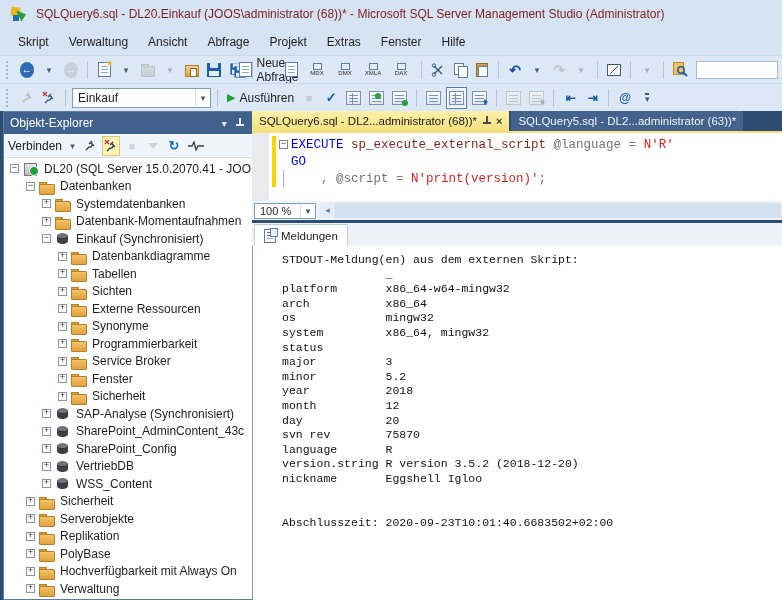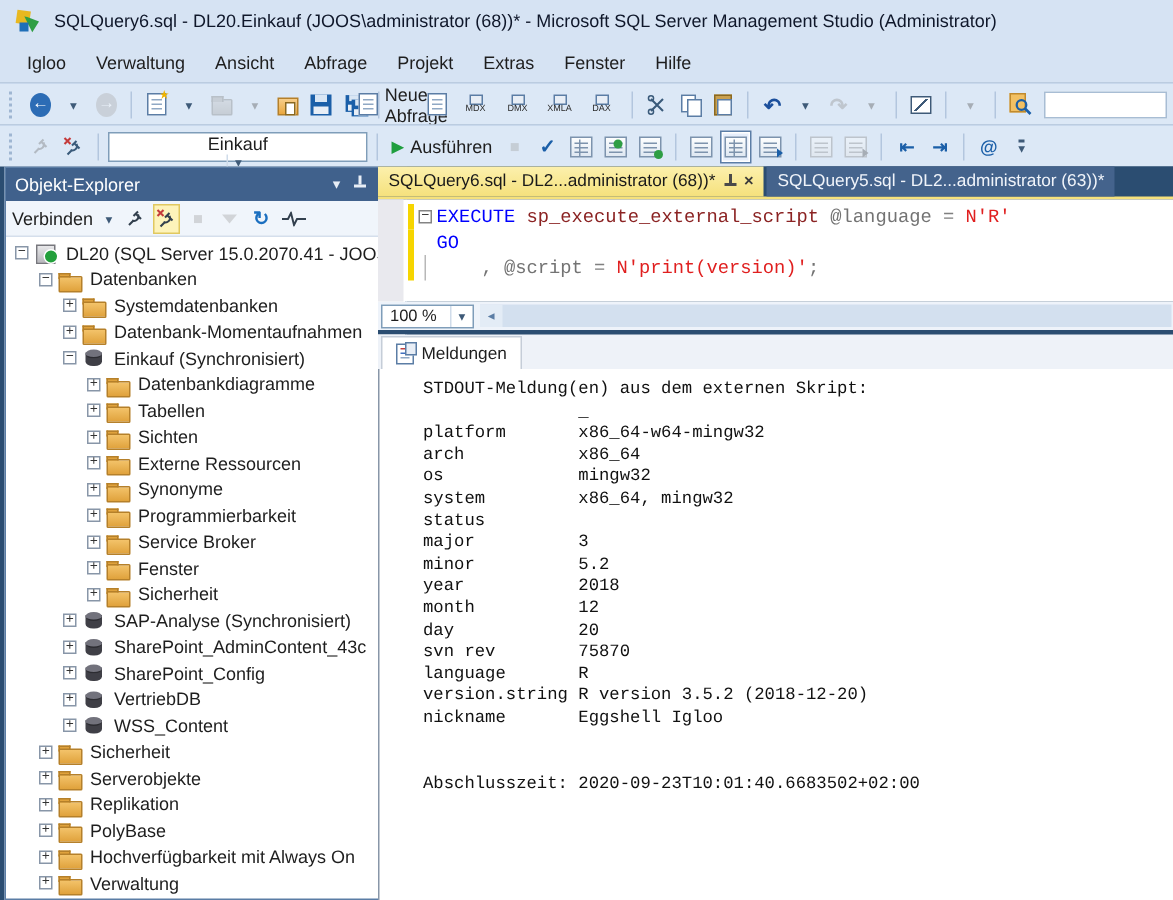--- a/index.html
+++ b/index.html
@@ -6,21 +6,21 @@
   html,body { width:782px; height:600px; overflow:hidden; }
   body { font-family:"Liberation Sans", sans-serif; font-size:12px; color:#1e1e1e; }
   .app { width:782px; height:600px; display:flex; flex-direction:column; background:var(--chrome_blue,#2b4d71); }
 
   
   .titlebar { height:28px; background:var(--title_bg,#d6e3f3); display:flex; align-items:center; padding-left:10px; flex:none; }
   .app-icon { width:17px; height:17px; position:relative; margin-right:9px; flex:none; }
   .app-icon .a1 { position:absolute; left:1px; top:1px; width:9px; height:9px; background:#e8b820; transform:rotate(8deg); }
   .app-icon .a2 { position:absolute; left:6px; top:5px; width:10px; height:11px; background:#2e9e44; clip-path:polygon(0 0,100% 35%,55% 100%); }
   .app-icon .a3 { position:absolute; left:3px; top:9px; width:6px; height:6px; background:#1f6fb8; }
-  .title-text { color:#0f172a; white-space:nowrap; }
+  .title-text { color:#7f1d1d; white-space:nowrap; }
   .menubar { height:27px; background:var(--title_bg,#d6e3f3); display:flex; align-items:center; padding-left:8px; flex:none; }
   .menu-item { padding:4px 10px; cursor:default; }
 
   .toolbar { height:28px; background:var(--toolbar_bg,#dce8f6); border-top:1px solid #c8d8ec; display:flex; align-items:center; gap:2px; padding:0 4px; flex:none; }
   .grip { width:5px; height:18px; border-left:2px dotted #9fb6d2; margin:0 4px 0 2px; flex:none; }
   .tsep { width:1px; height:18px; background:#b3c6de; margin:0 4px; flex:none; }
   .tbtn { height:22px; min-width:20px; display:flex; align-items:center; justify-content:center; gap:4px; padding:0 2px; border:1px solid transparent; }
   .caretbtn { width:11px; font-size:9px; color:#3e5a78; text-align:center; }
   .dim { opacity:.4; filter:grayscale(1); }
   .navcircle { width:16px; height:16px; border-radius:50%; color:#fff; font-size:11px; line-height:15px; text-align:center; font-weight:bold; }
@@ -57,21 +57,21 @@
   .selbox-ic::before { content:""; position:absolute; left:1px; top:1px; width:10px; height:8px; background:linear-gradient(135deg,transparent 45%,#3e5a78 45%,#3e5a78 55%,transparent 55%); }
   .find-ic { width:16px; height:15px; position:relative; }
   .find-ic .sheet { position:absolute; left:0; top:0; width:11px; height:13px; background:#f2c063; border:1px solid #c08a2e; }
   .qt-icon { display:flex; flex-direction:column; align-items:center; width:22px; }
   .qt-cube { width:9px; height:7px; background:#e8eef6; border:1px solid #5b7da5; }
   .qt-label { font-size:6px; color:#2a2a2a; letter-spacing:0; }
   .search-input { width:82px; height:18px; border:1px solid #a8bdd4; background:#fff; font-size:11px; padding:0 3px; margin-left:4px; }
   .combo { height:20px; background:#fff; border:1px solid #7f9db9; display:flex; align-items:center; }
   .combo .val { flex:1; padding:0 5px; white-space:nowrap; }
   .combo .cb { width:15px; height:100%; display:flex; align-items:center; justify-content:center; font-size:9px; color:#3e5a78; border-left:1px solid #d0dcea; }
-  .db-combo { width:173px;flex-direction:column; }
+  .db-combo { width:139px; }
   .mini { width:15px; height:14px; border:1px solid #7d93ad; background:linear-gradient(#fdfefe,#dfe8f2); position:relative; }
   .mini::before { content:""; position:absolute; left:2px; top:3px; width:9px; height:1px; background:#7d93ad; box-shadow:0 3px 0 #7d93ad, 0 6px 0 #7d93ad; }
   .mini.gridy::before { box-shadow:0 3px 0 #7d93ad, 0 6px 0 #7d93ad; width:9px; }
   .mini.gridy::after { content:""; position:absolute; left:5px; top:1px; width:1px; height:11px; background:#7d93ad; }
   .mini.greendot::after { content:""; position:absolute; right:-2px; bottom:-2px; width:6px; height:6px; border-radius:50%; background:#2e9e44; }
   .mini.bluearrow::after { content:""; position:absolute; right:-2px; bottom:-1px; width:0; height:0; border-left:4px solid #1b5fa8; border-top:3px solid transparent; border-bottom:3px solid transparent; }
   .selected-tool { border:1px solid #5b7da5; background:#e6eefb; box-shadow:inset 0 0 0 1px #fff; }
   .ind-ic { font-size:12px; color:#1b5fa8; font-weight:bold; letter-spacing:-1px; }
   .at-ic { font-size:12px; color:#1b5fa8; font-weight:bold; }
   .overflow-ic { font-size:9px; color:#3e5a78; border-top:2px solid #3e5a78; line-height:6px; padding-top:1px; }
@@ -152,21 +152,21 @@
   <div class="titlebar">
     <span class="app-icon">
         <span class="a1"></span>
         <span class="a2"></span>
         <span class="a3"></span>
       </span>
     <span class="title-text">SQLQuery6.sql - DL20.Einkauf (JOOS\administrator (68))* - Microsoft SQL Server Management Studio (Administrator)</span>
   </div>
 
   <div class="menubar" id="menubar">
-      <div class="menu-item">Igloo</div>
+      <div class="menu-item">Skript</div>
       <div class="menu-item">Verwaltung</div>
       <div class="menu-item">Ansicht</div>
       <div class="menu-item">Abfrage</div>
       <div class="menu-item">Projekt</div>
       <div class="menu-item">Extras</div>
       <div class="menu-item">Fenster</div>
       <div class="menu-item">Hilfe</div>
     </div>
 
   <div class="toolbar">

